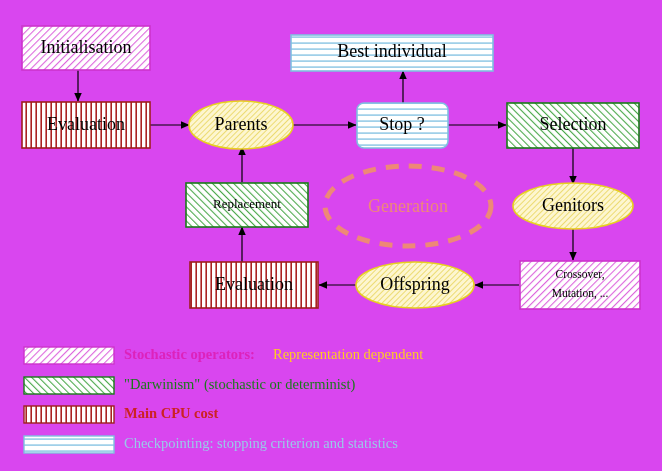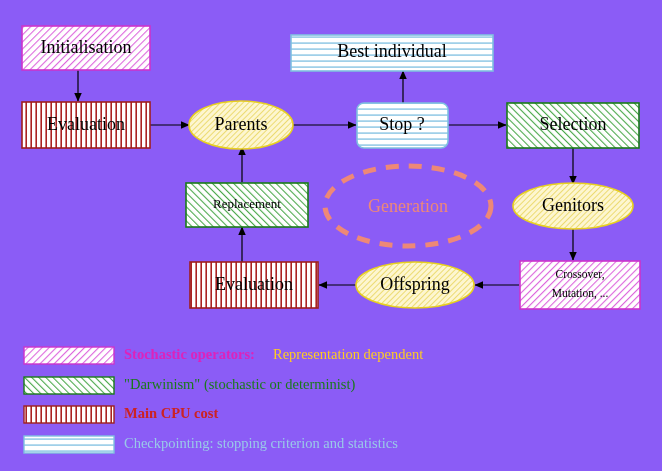--- a/index.html
+++ b/index.html
@@ -10,21 +10,21 @@
   body {
     width: 662px;
     height: 471px;
     overflow: hidden;
     font-family: "Liberation Serif", "DejaVu Serif", serif;
   }
   #diagram-root {
     position: relative;
     width: 662px;
     height: 471px;
-    background: #8b5cf6;
+    background: #d946ef;
   }
   svg#flow {
     position: absolute;
     top: 0;
     left: 0;
     width: 662px;
     height: 471px;
   }
   text {
     font-family: "Liberation Serif", "DejaVu Serif", serif;

